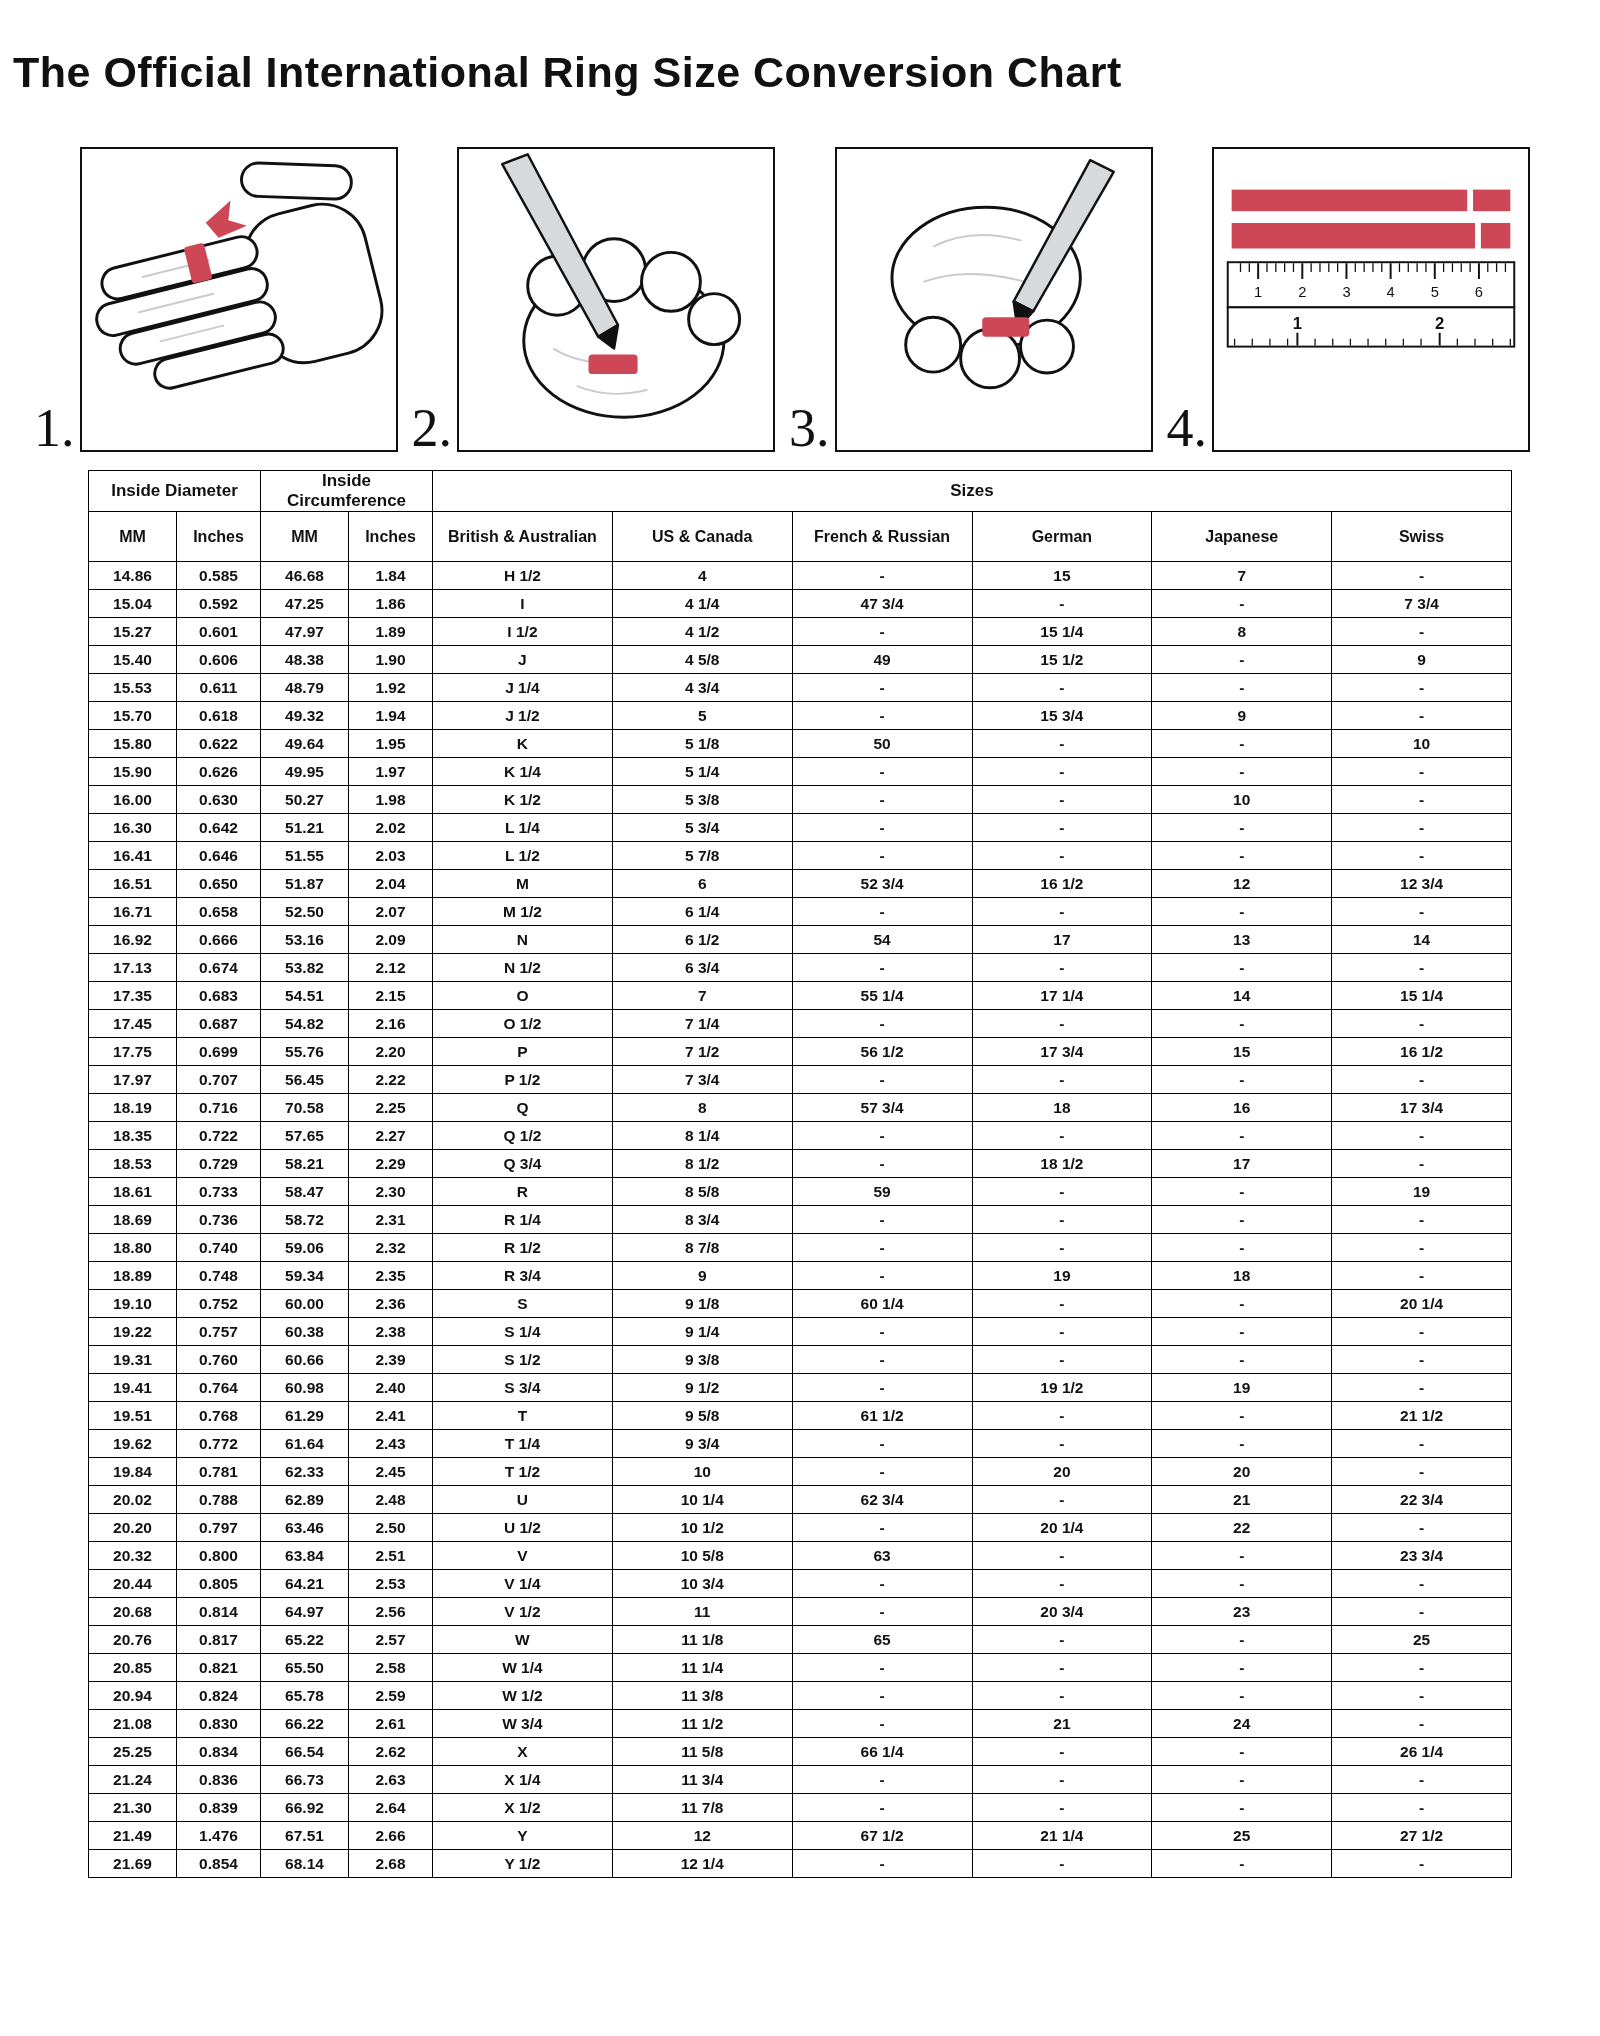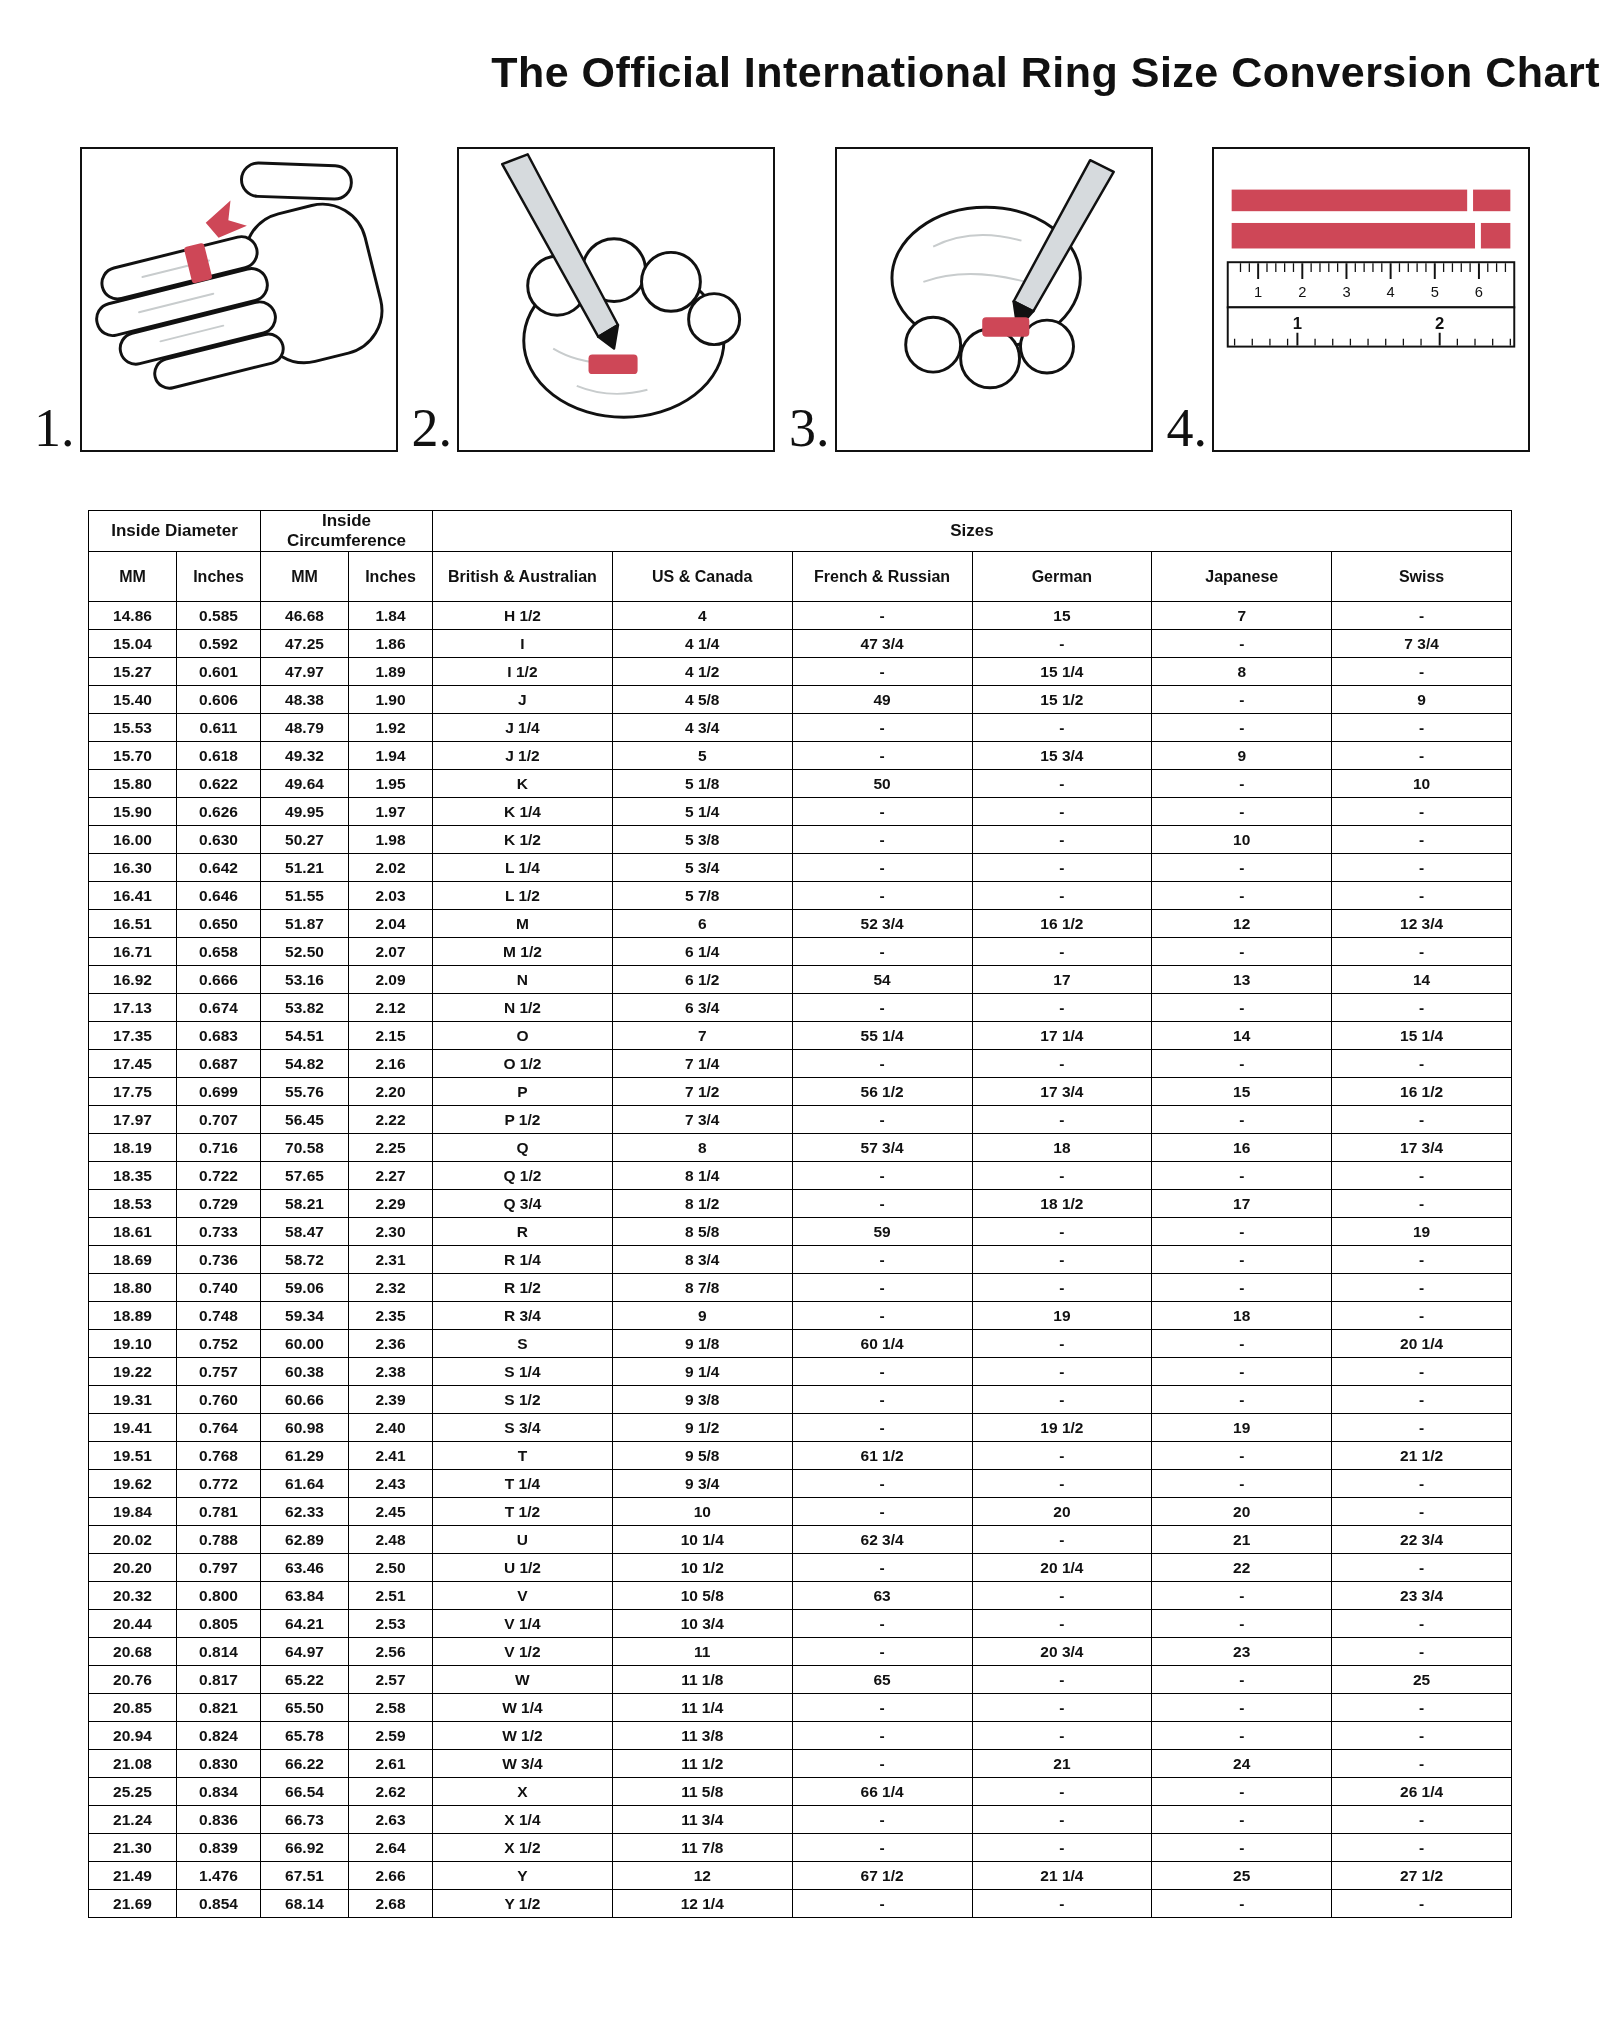--- a/index.html
+++ b/index.html
@@ -5,21 +5,21 @@
   * { margin:0; padding:0; box-sizing:border-box; }
   html,body { background:#ffffff; }
   body {
     width:1600px; height:2036px;
     font-family:"Liberation Sans", sans-serif;
     color:#111;
     overflow:hidden;
   }
   .page { width:1600px; height:2036px; padding-top:34px; }
   h1.title {
-    text-align:right;
+    text-align:left;
     font-size:43px;
     font-weight:700;
     letter-spacing:0.5px;
     margin-top:14px;
     padding-left:13px;
   }
   .steps {
     display:flex;
     justify-content:flex-start;
     margin:50px 30px 0 34px;
@@ -35,21 +35,21 @@
     width:318px; height:305px;
     border:2px solid #111;
     background:#fff;
   }
   .panel svg { width:100%; height:100%; display:block; }
 
   table.ringtable {
     border-collapse:collapse;
     table-layout:fixed;
     width:1424px;
-    margin:58px auto 0 auto;
+    margin:18px auto 0 auto;
   }
   table.ringtable th, table.ringtable td {
     border:1.5px solid #000;
     text-align:center;
     vertical-align:middle;
     font-weight:700;
     overflow:hidden;
   }
   thead tr.group-row th { font-size:17px; height:33px; padding:0 2px; }
   thead tr.col-row th { font-size:16px; height:50px; line-height:1.12; padding:0 4px; }

